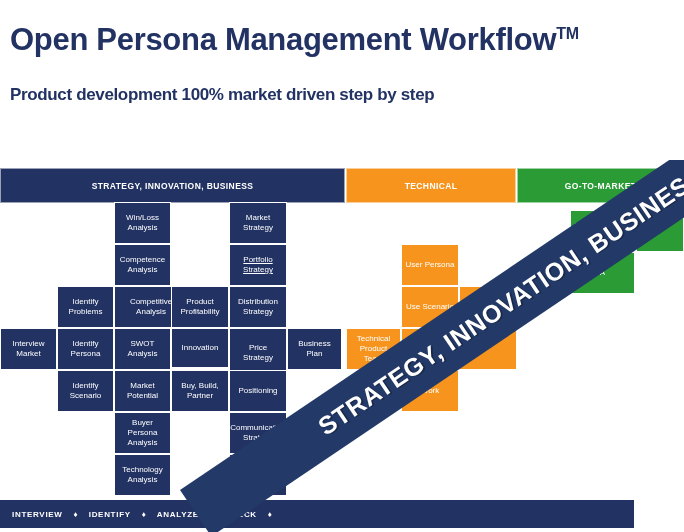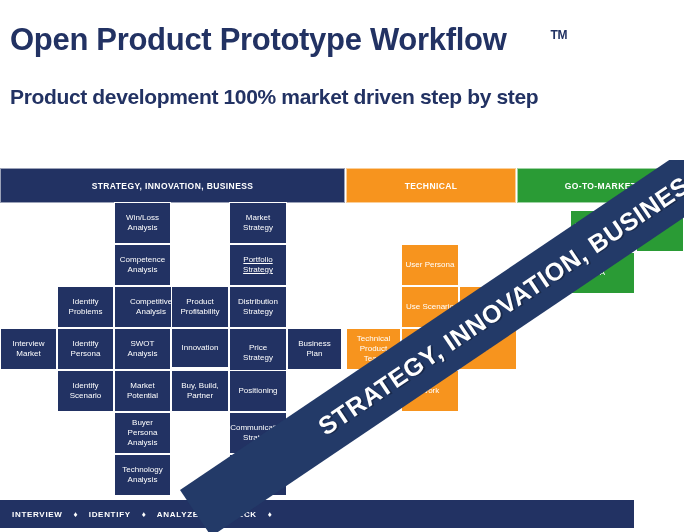--- a/index.html
+++ b/index.html
@@ -10,24 +10,24 @@
   }
   #root{position:relative;width:684px;height:532px;overflow:hidden;background:#fff;}
 
   
   .title-block{position:absolute;left:0;top:0;width:684px;height:160px;background:#fff;}
   .main-title{
     position:absolute;left:10px;top:22px;
     font-size:31px;font-weight:bold;color:#223263;
     letter-spacing:-0.3px;white-space:nowrap;
   }
-  .main-title .tm{font-size:12px;vertical-align:super;font-weight:bold;margin-left:44px;}
+  .main-title .tm{font-size:16px;vertical-align:super;font-weight:bold;}
   .sub-title{
     position:absolute;left:10px;top:85px;
-    font-size:21px;font-weight:bold;color:#223263;
+    font-size:17px;font-weight:bold;color:#223263;
     letter-spacing:-0.35px;white-space:nowrap;
   }
 
   
   .chart{position:absolute;left:0;top:160px;width:684px;height:372px;overflow:hidden;background:#fff;}
 
   
   .hdr{
     position:absolute;height:35px;
     display:flex;align-items:center;justify-content:center;
@@ -76,21 +76,21 @@
     white-space:nowrap;
     text-shadow:1.5px 1.5px 0 rgba(0,0,0,.28);
   }
 </style>
 </head>
 <body>
 
 <div id="root">
 
   <div class="title-block">
-    <div class="main-title"><span>Open Product Prototype Workflow</span><span class="tm">TM</span></div>
+    <div class="main-title"><span>Open Persona Management Workflow</span><span class="tm">TM</span></div>
     <div class="sub-title">Product development 100% market driven step by step</div>
   </div>
 
   <div class="chart">
 
     <div class="hdr navy" style="left:0px;top:8px;width:345px;">STRATEGY, INNOVATION, BUSINESS</div>
     <div class="hdr orange" style="left:346px;top:8px;width:170px;">TECHNICAL</div>
     <div class="hdr green" style="left:517px;top:8px;width:167px;">GO-TO-MARKET</div>
 
     <div class="cell navy" style="left:0px;top:168px;width:57px;height:42px;">Interview<br>Market</div>

